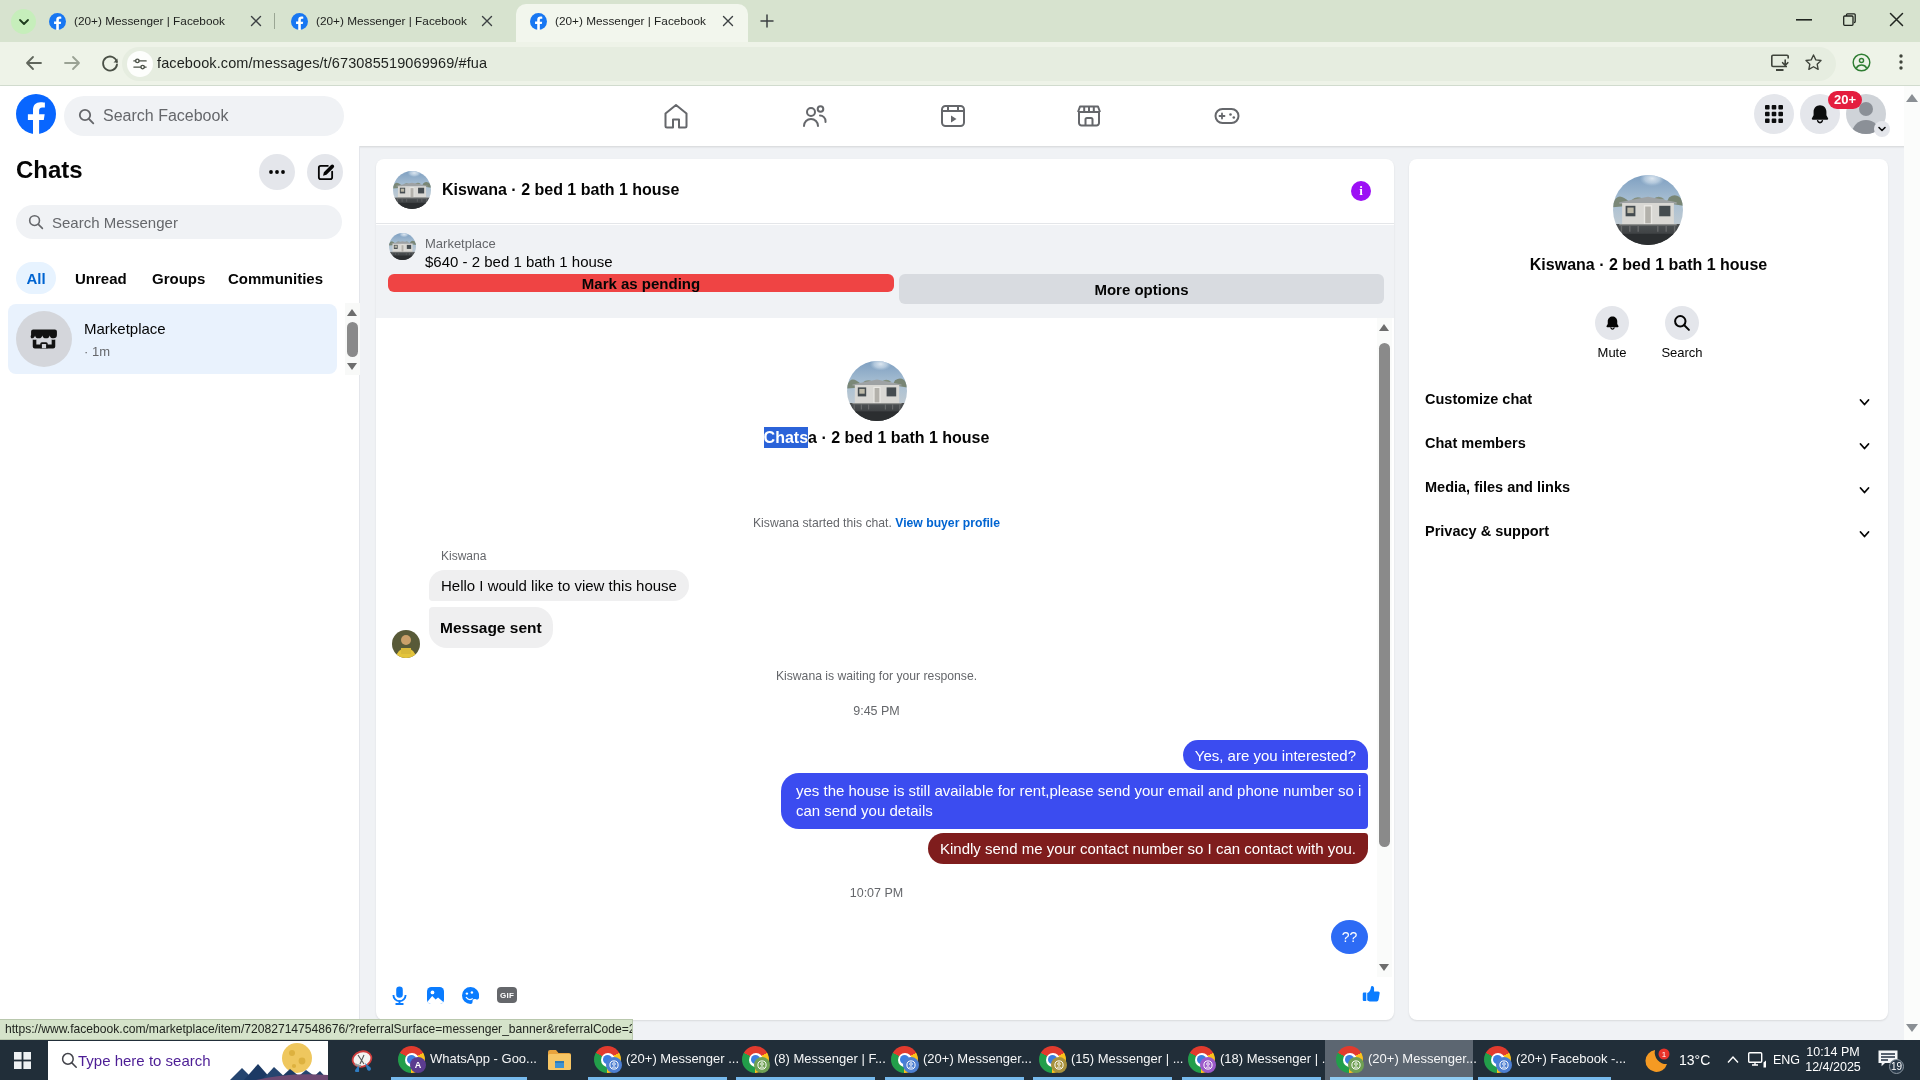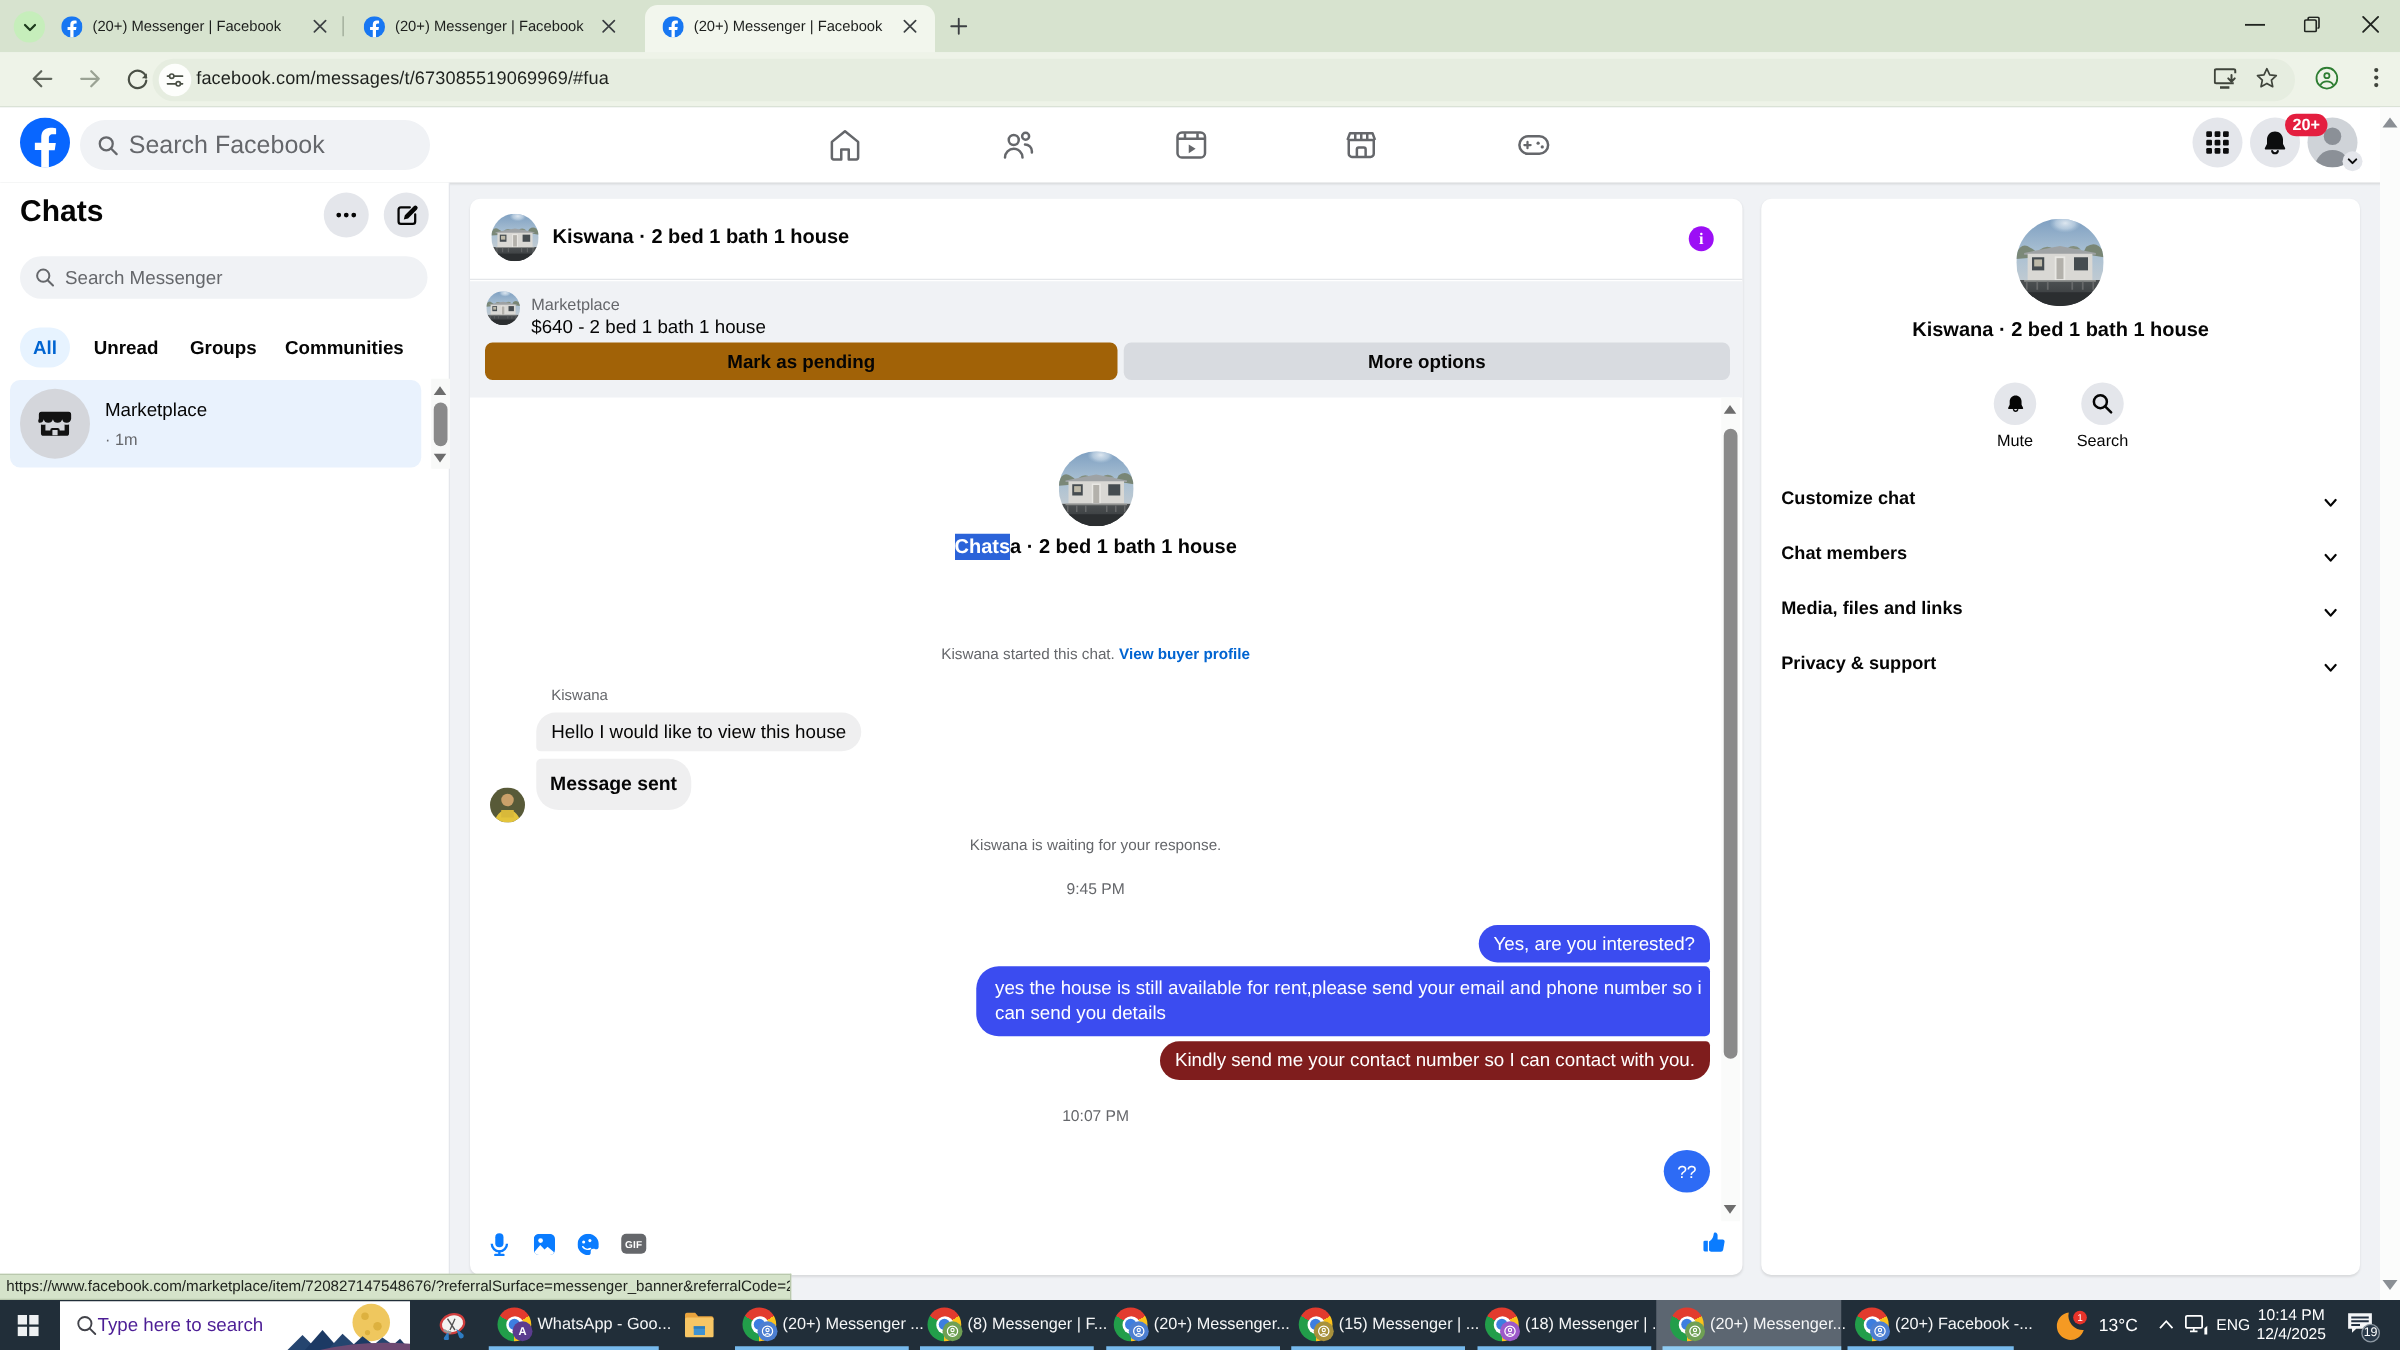--- a/index.html
+++ b/index.html
@@ -137,21 +137,21 @@
   <div id="fbheader">
     <svg class="abs" style="left:16px; top:8px;" width="40" height="40" viewBox="0 0 36 36">
         <circle cx="18" cy="18" r="18" fill="#0866ff"></circle>
         <path d="M25 23.5l.8-5.2h-5v-3.4c0-1.4.7-2.8 2.9-2.8h2.3V7.7s-2-.35-4-.35c-4.1 0-6.7 2.5-6.7 6.9v3.95h-4.6v5.2h4.6V36a18 18 0 0 0 5.5 0V23.5z" fill="#fff"></path>
       </svg>
     <div id="fbsearch">
       <svg style="margin-left:14px" width="17" height="17" viewBox="0 0 17 17">
           <circle cx="7" cy="7" r="5.2" fill="none" stroke="#65676b" stroke-width="1.8"></circle>
           <path d="M11 11l4.3 4.3" stroke="#65676b" stroke-width="1.8" stroke-linecap="round"></path>
         </svg>
-      <span style="margin-left:8px; font-size:20px; color:#65676b;">Search Facebook</span>
+      <span style="margin-left:8px; font-size:16px; color:#65676b;">Search Facebook</span>
     </div>
 
     <svg class="hicon" style="left:662px;" width="28" height="28" viewBox="0 0 28 28">
         <path d="M3.5 11.5L14 3l10.5 8.5V24a1.5 1.5 0 0 1-1.5 1.5h-6v-8h-6v8H5A1.5 1.5 0 0 1 3.5 24z" fill="none" stroke="#65676b" stroke-width="2" stroke-linejoin="round"></path>
       </svg>
     <svg class="hicon" style="left:801px;" width="28" height="28" viewBox="0 0 28 28">
         <circle cx="10" cy="10" r="4" fill="none" stroke="#65676b" stroke-width="2"></circle>
         <circle cx="19.5" cy="7" r="2.8" fill="none" stroke="#65676b" stroke-width="2"></circle>
         <path d="M3 24a7 7 0 0 1 14 0" fill="none" stroke="#65676b" stroke-width="2" stroke-linecap="round"></path>
         <path d="M19 13.5a5.5 5.5 0 0 1 5.5 5.5v1" fill="none" stroke="#65676b" stroke-width="2" stroke-linecap="round"></path>
@@ -297,21 +297,21 @@
       </svg>
     <div class="abs" style="left:66px; top:22px; font-size:16px; font-weight:bold; color:#050505;">Kiswana · 2 bed 1 bath 1 house</div>
     <div class="abs" style="left:975px; top:22px; width:20px; height:20px; border-radius:50%; background:#9c0ff5; color:#fff; display:flex; align-items:center; justify-content:center; font-size:13px; font-weight:bold; font-family:'Liberation Serif',serif;">i</div>
 
     <div class="abs" style="left:0; top:66px; width:1018px; height:93px; background:#f0f2f5;">
       <svg class="abs" style="left:13px; top:8px; border-radius:50%;" width="27" height="27">
           <use href="#houseav"></use>
         </svg>
       <div class="abs" style="left:49px; top:11px; font-size:13px; color:#65676b;">Marketplace</div>
       <div class="abs" style="left:49px; top:28px; font-size:15px; color:#050505;">$640 - 2 bed 1 bath 1 house</div>
-      <div class="abs" style="left:12px; top:49px; width:506px; height:30px; border-radius:6px; background:#a16207; display:flex; align-items:center; justify-content:center; font-size:15px; font-weight:bold; color:#050505;">Mark as pending</div>
+      <div class="abs" style="left:12px; top:49px; width:506px; height:18px; border-radius:6px; background:#ef4444; display:flex; align-items:center; justify-content:center; font-size:15px; font-weight:bold; color:#050505;">Mark as pending</div>
       <div class="abs" style="left:523px; top:49px; width:485px; height:30px; border-radius:6px; background:#d8dbe0; display:flex; align-items:center; justify-content:center; font-size:15px; font-weight:bold; color:#050505;">More options</div>
     </div>
 
     <svg class="abs" style="left:471px; top:202px; border-radius:50%;" width="60" height="60">
         <use href="#houseav"></use>
       </svg>
     <div class="abs" style="left:0; top:270px; width:1001px; text-align:center; font-size:16px; font-weight:bold; color:#050505;"><span style="background:#2b63d9; color:#fff; padding:2px 0;">Chats</span>a · 2 bed 1 bath 1 house</div>
     <div class="abs" style="left:0; top:357px; width:1001px; text-align:center; font-size:12.2px; color:#65676b;">Kiswana started this chat. <span style="color:#0064d1; font-weight:bold;">View buyer profile</span></div>
     <div class="abs" style="left:65px; top:390px; font-size:12px; color:#65676b;">Kiswana</div>
     <div class="abs" style="left:53px; top:411px; height:31px; border-radius:18px 18px 18px 4px; background:#efeff0; color:#050505; font-size:15px; display:flex; align-items:center; padding:0 12px;">Hello I would like to view this house</div>

